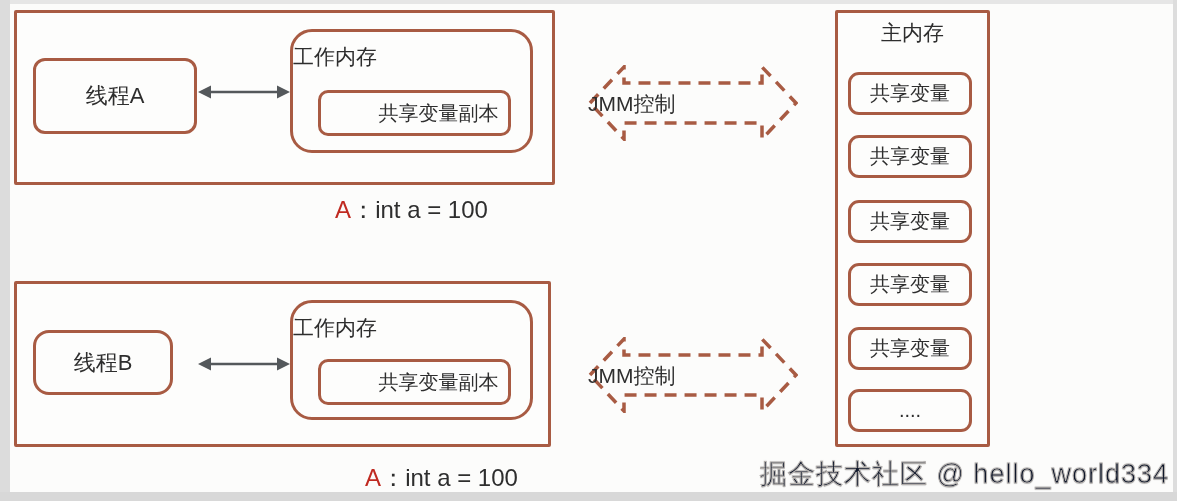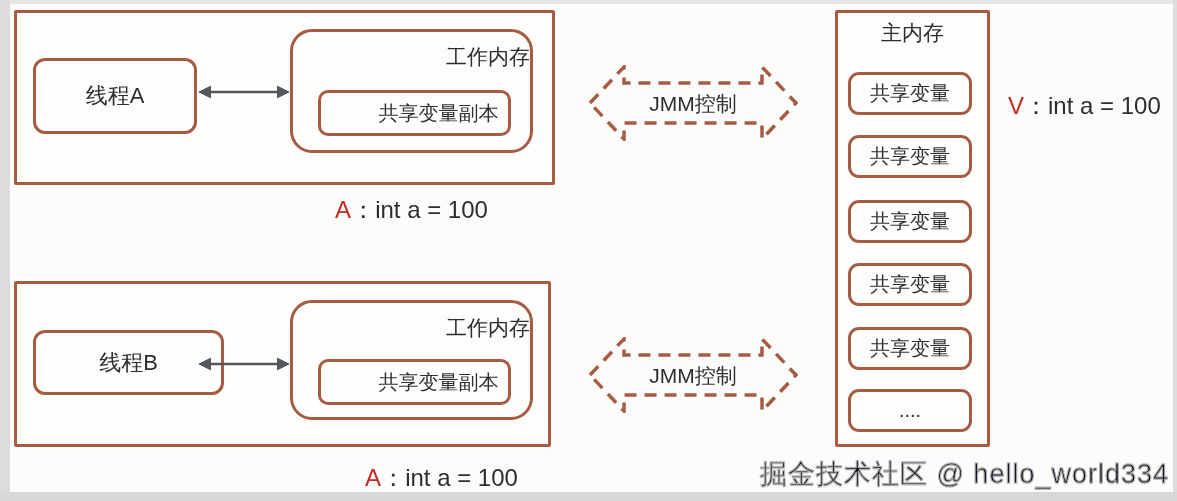--- a/index.html
+++ b/index.html
@@ -14,26 +14,26 @@
   .edge.left{left:0;top:0;width:10px;height:501px;background:#dcdcdc;}
   .edge.right{left:1173px;top:0;width:4px;height:501px;background:#dddddd;}
   .edge.bottom{left:0;top:492px;width:1177px;height:9px;background:#d8d8d8;}
 
   .abs{position:absolute;}
   .box{border:3px solid #a85b43;background:#fdfdfc;box-sizing:border-box;}
   .outer-box{border-radius:2px;}
   .thread-box{border-radius:12px;display:flex;align-items:center;justify-content:center;
     font-size:22px;}
   .wm-box{border-radius:22px;}
-  .wm-title{width:100%;text-align:right;margin-top:11px;font-size:21px;}
+  .wm-title{width:100%;text-align:left;margin-top:11px;font-size:21px;}
   .copy-box{border-radius:10px;display:flex;align-items:center;justify-content:center;
     font-size:20px;padding-left:48px;}
   .caption{font-size:24px;text-align:center;white-space:nowrap;}
   .caption .red{color:#c02a21;}
-  .jmm-label{font-size:21px;text-align:center;}
+  .jmm-label{font-size:21px;}
   .mm-box{border-radius:2px;}
   .mm-title{width:100%;text-align:center;margin-top:6px;font-size:21px;}
   .mm-slot{border-radius:11px;display:flex;align-items:center;justify-content:center;
     font-size:20px;}
   .watermark{
     font-size:27px;color:#0f172a;white-space:nowrap;
     -webkit-text-stroke:1px #b3afac;
     text-shadow:0 1px 1px rgba(120,120,120,.45), 0 -1px 1px rgba(200,200,200,.6);
     letter-spacing:1px;
   }
@@ -66,21 +66,21 @@
       <span>共享变量副本</span>
     </div>
   </div>
 
   <div class="abs caption" style="left:290px;top:194px;width:243px;">
     <span class="red">A</span><span>：int a = 100</span>
   </div>
 
   <div class="abs box outer-box" style="left:14px;top:281px;width:537px;height:166px;"></div>
 
-  <div class="abs box thread-box" style="left:33px;top:330px;width:191px;height:65px;">
+  <div class="abs box thread-box" style="left:33px;top:330px;width:140px;height:65px;border-radius:16px;">
     <span>线程B</span>
   </div>
 
   <svg class="abs" style="left:197px;top:355px;" width="94" height="18" viewBox="0 0 94 18">
     <line x1="8" y1="9" x2="86" y2="9" stroke="#54585b" stroke-width="2.5"></line>
     <polygon points="1,9 14,2.5 14,15.5" fill="#54585b"></polygon>
     <polygon points="93,9 80,2.5 80,15.5" fill="#54585b"></polygon>
   </svg>
 
   <div class="abs box wm-box" style="left:290px;top:300px;width:243px;height:120px;">
@@ -120,19 +120,16 @@
   <div class="abs box mm-slot" style="left:848px;top:263px;width:124px;height:43px;">
     <span>共享变量</span>
   </div>
   <div class="abs box mm-slot" style="left:848px;top:327px;width:124px;height:43px;">
     <span>共享变量</span>
   </div>
   <div class="abs box mm-slot" style="left:848px;top:389px;width:124px;height:43px;">
     <span>....</span>
   </div>
 
-  <div class="abs caption" style="left:1008px;top:90px;">
-    <span class="red">V</span><span>：int a = 100</span>
-  </div>
 
   <div class="abs watermark" style="right:8px;top:456px;">掘金技术社区 @ hello_world334</div>
 
 </div>
 
 </body></html>

